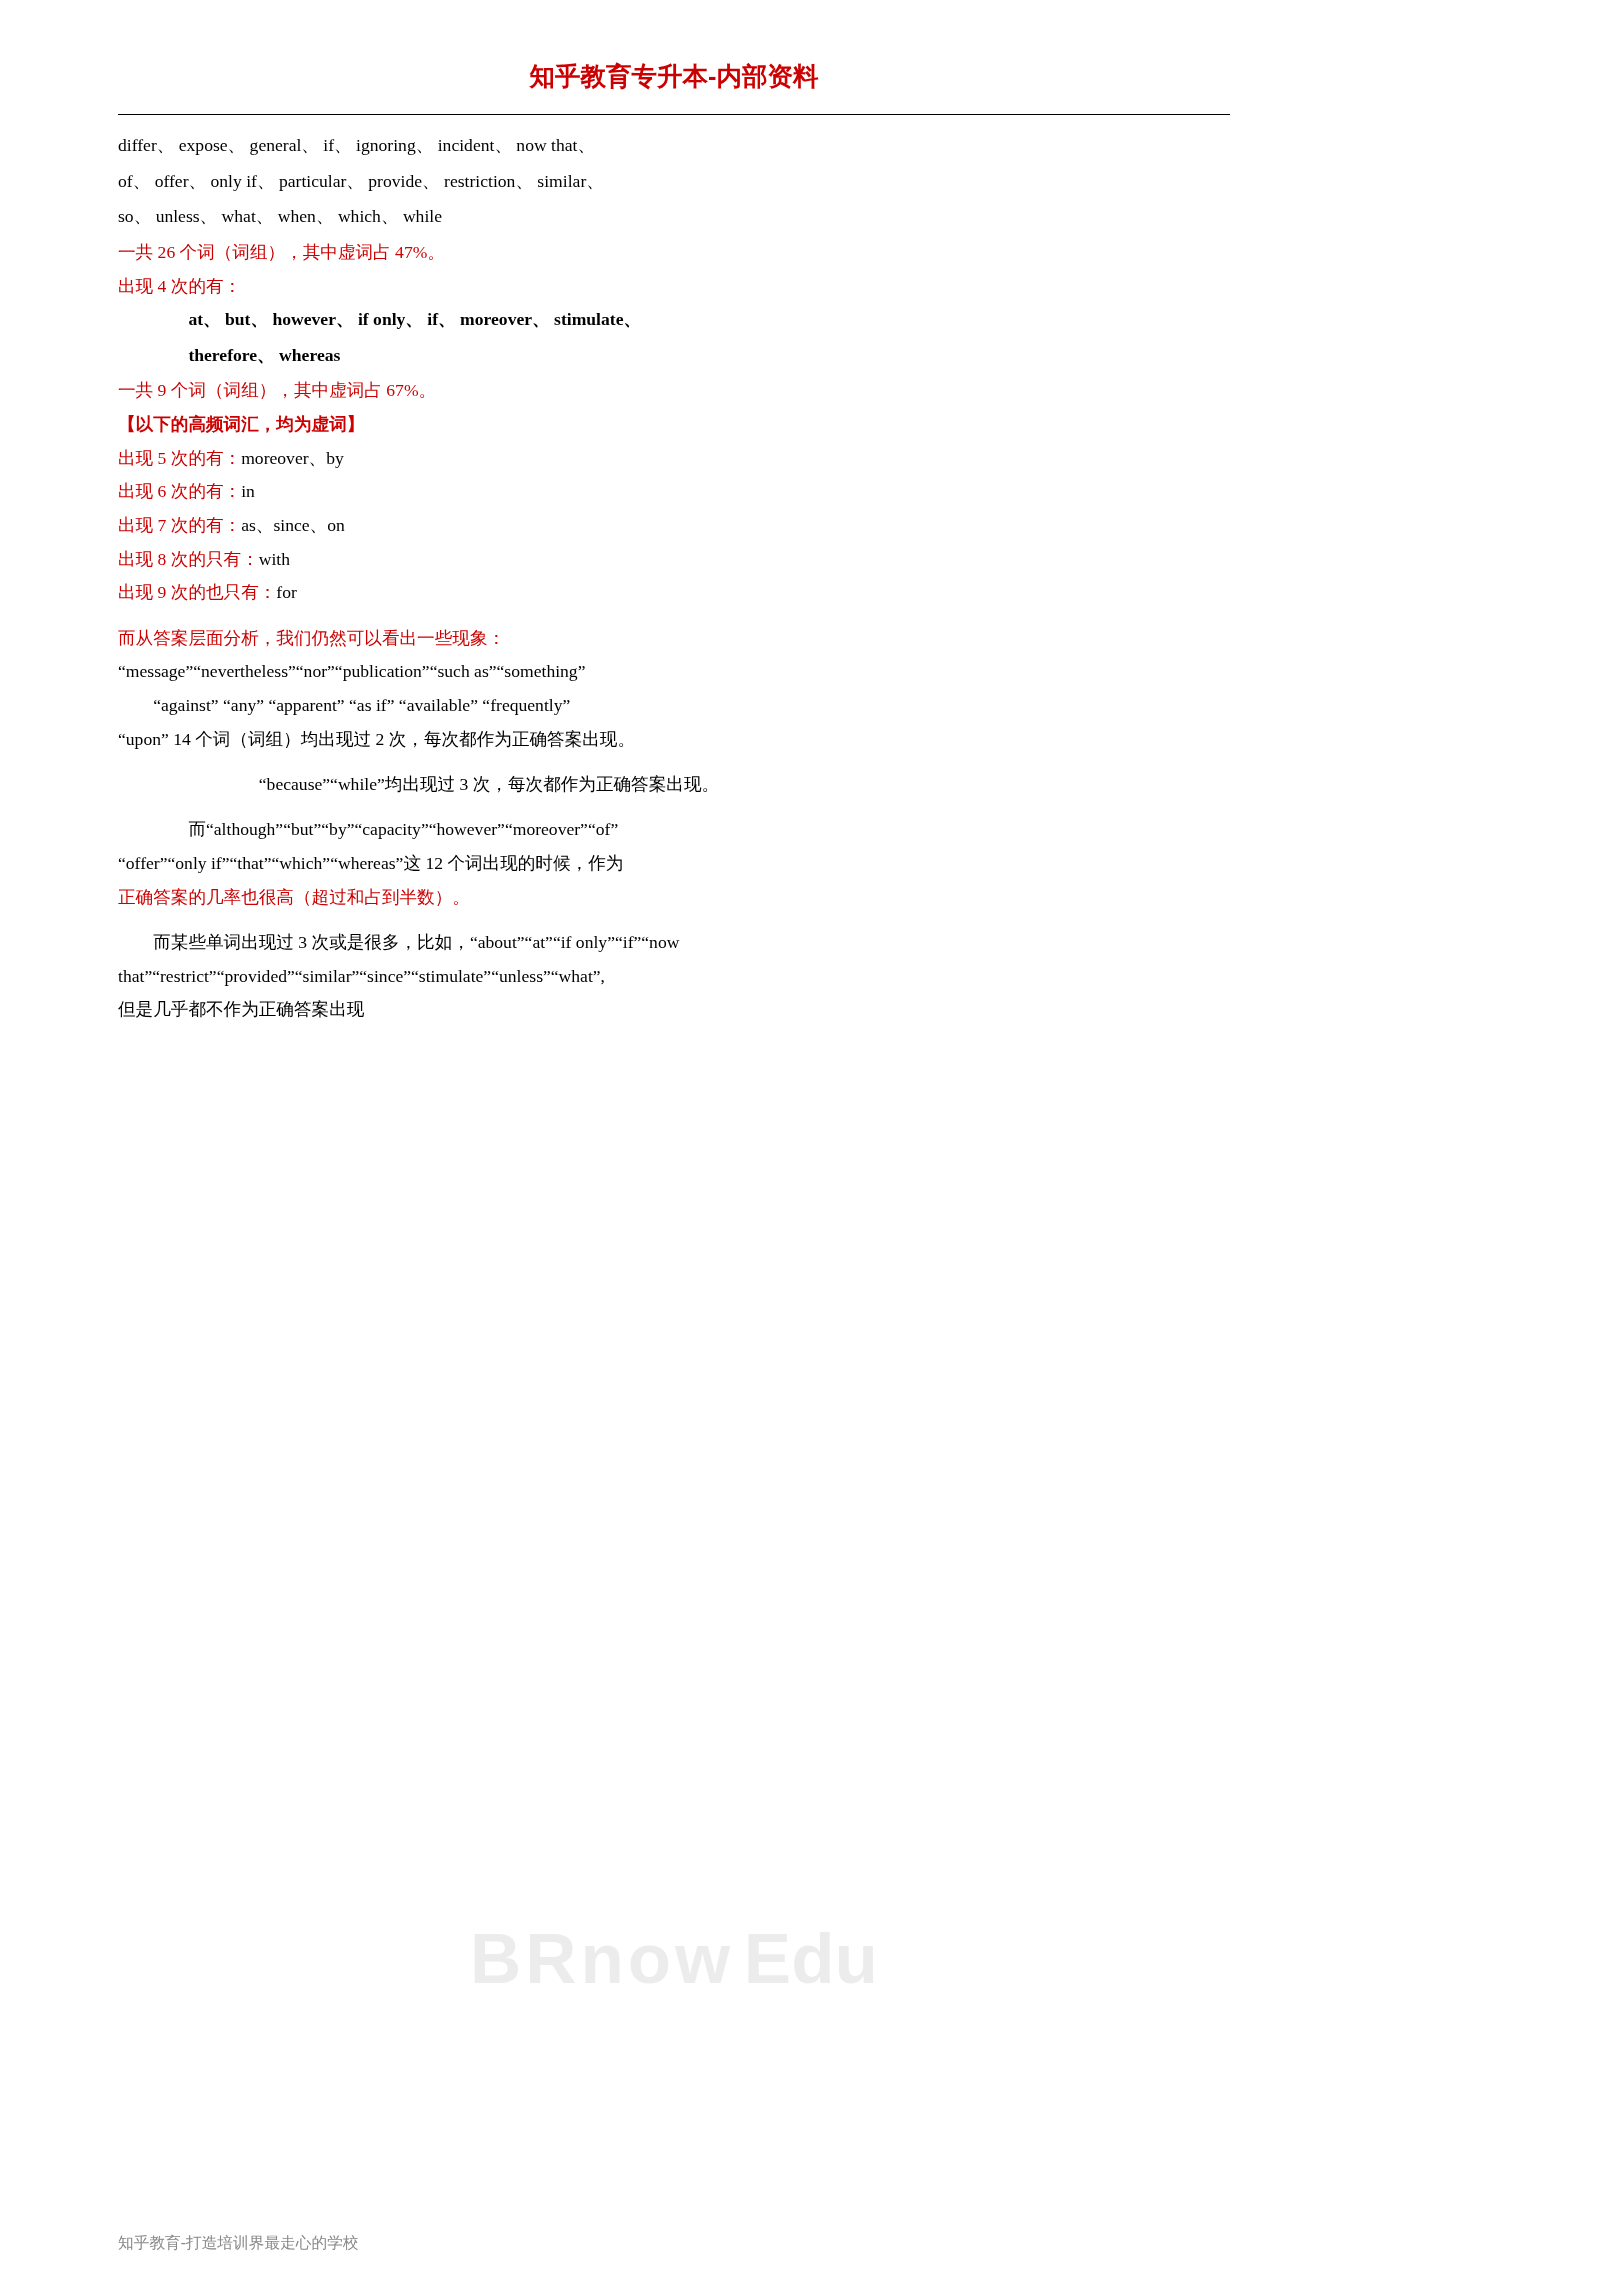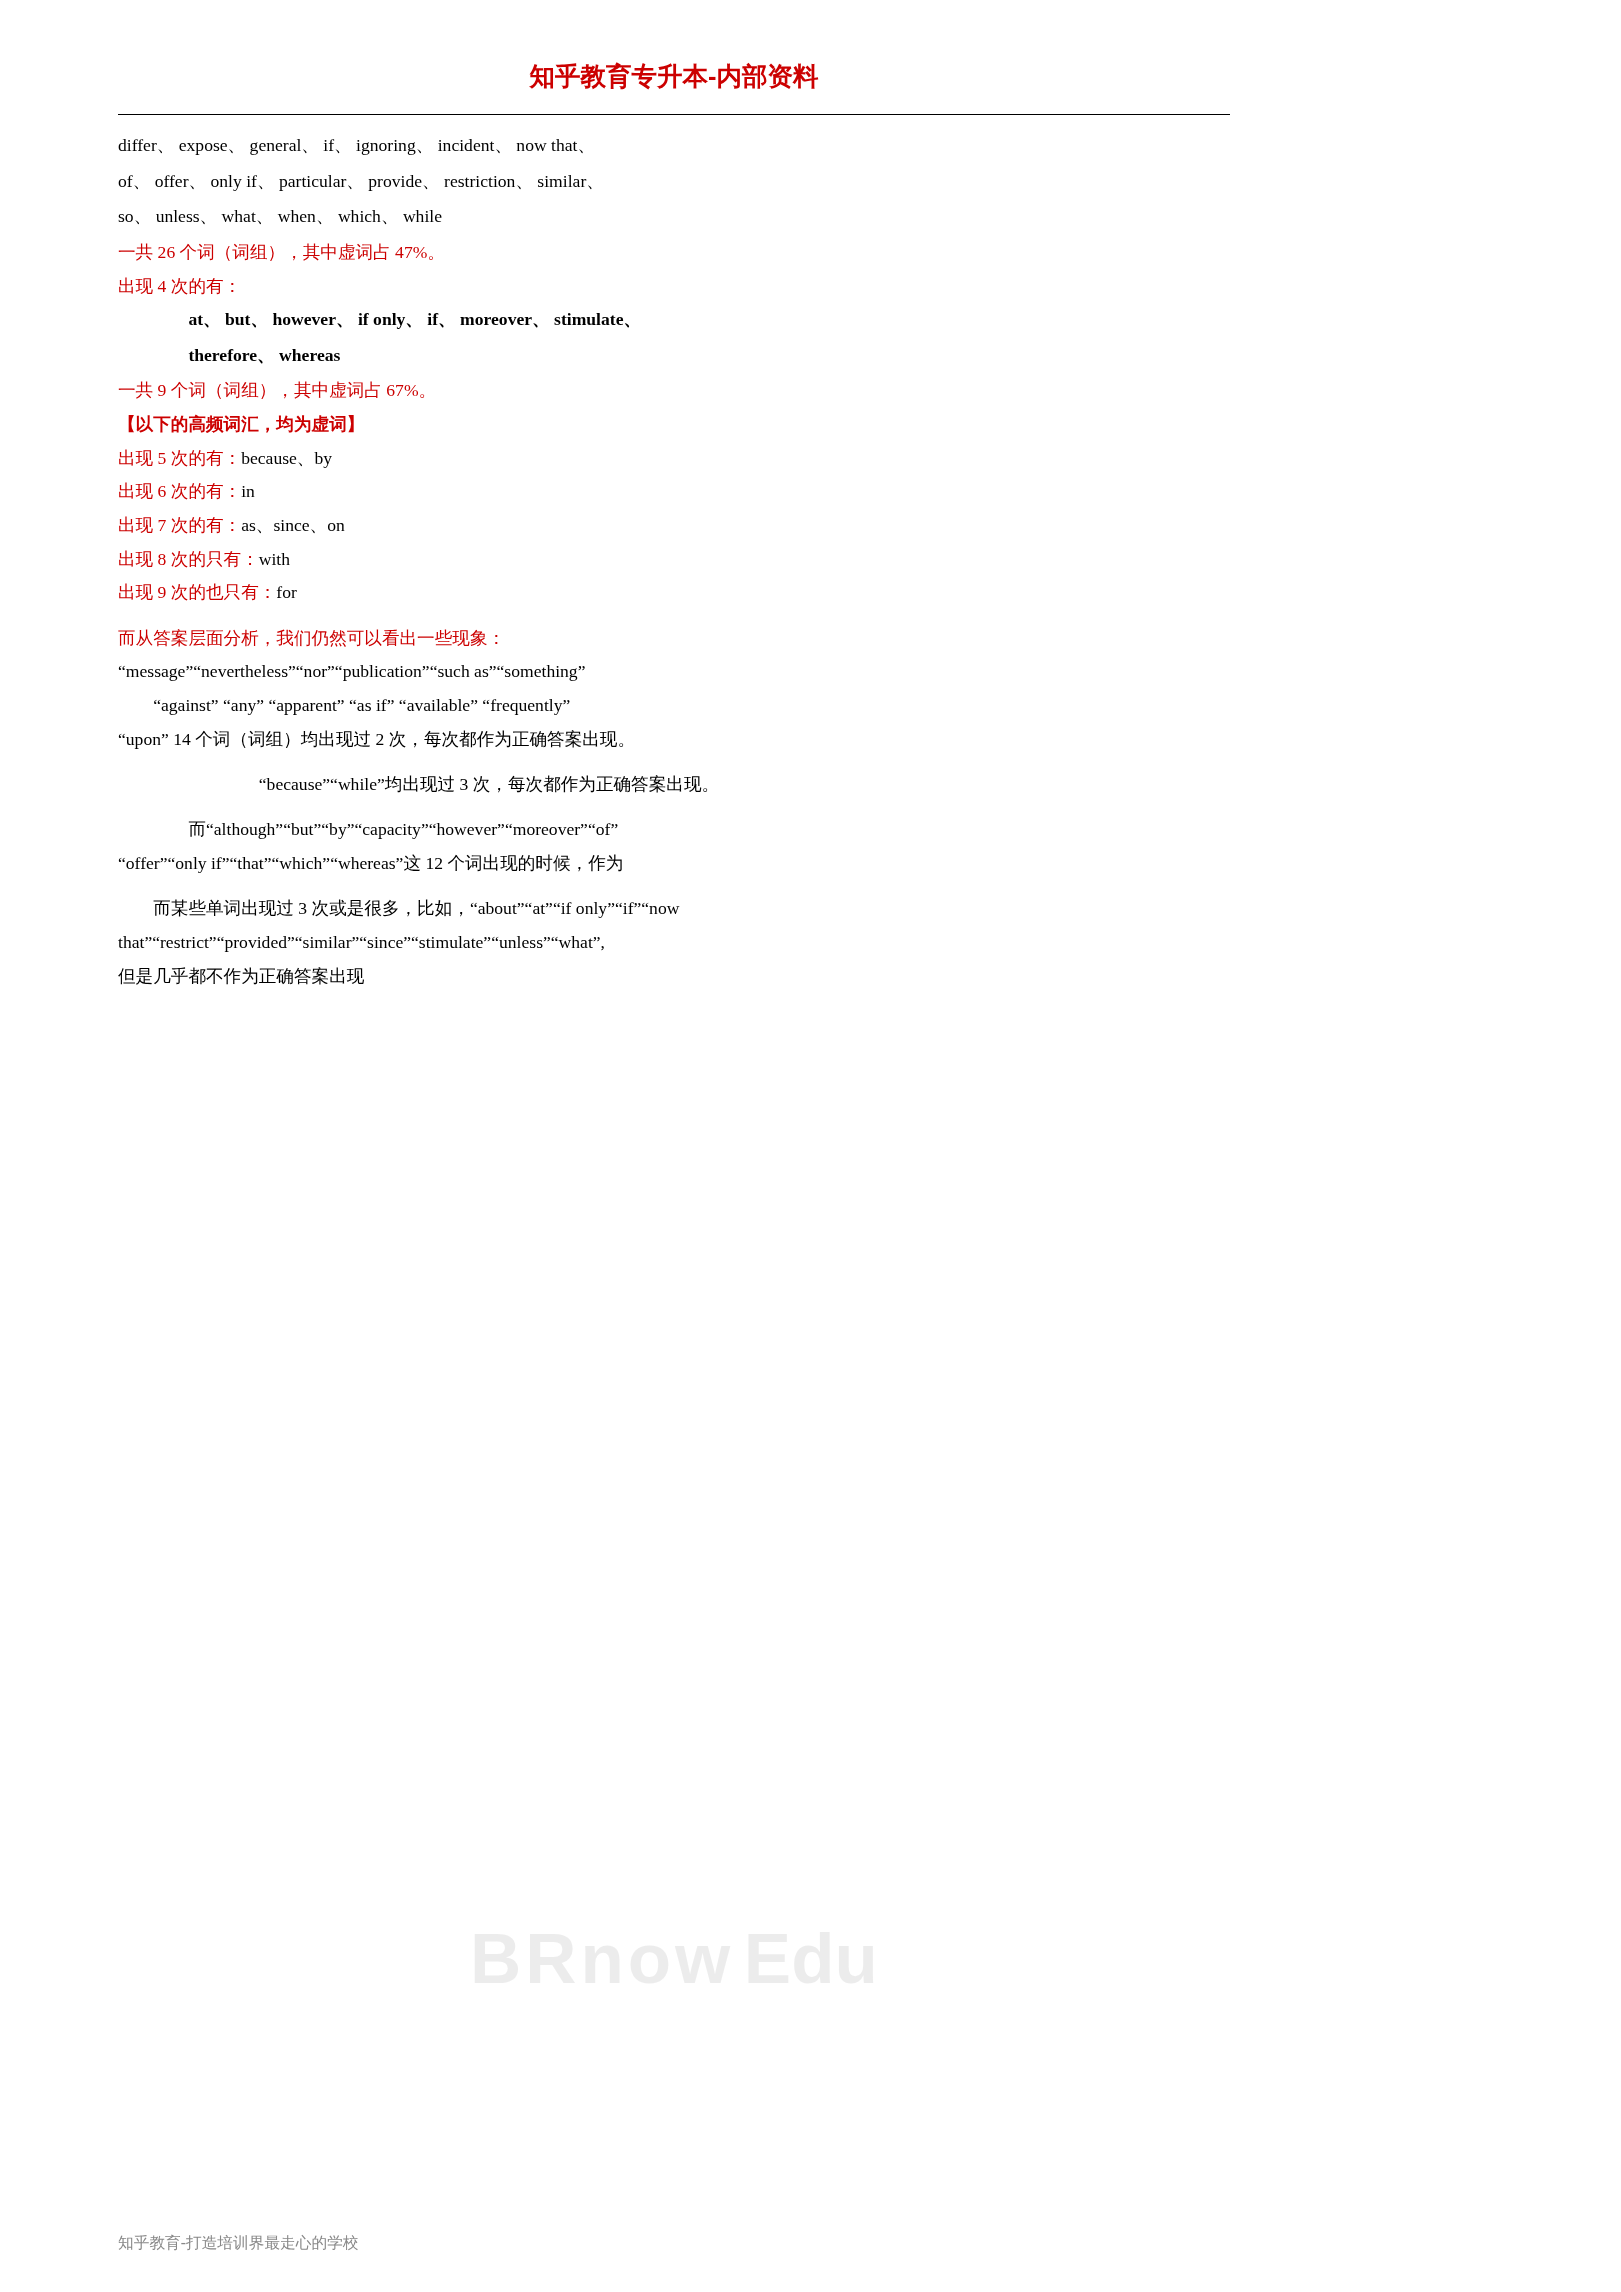--- a/index.html
+++ b/index.html
@@ -124,21 +124,21 @@
 
     <p class="red-text">出现 4 次的有：</p>
     <p class="word-list-block indent-line">at、  but、  however、  if only、  if、  moreover、  stimulate、</p>
     <p class="word-list-block indent-line">therefore、  whereas</p>
 
     <p class="red-text">一共 9 个词（词组），其中虚词占 67%。</p>
 
     <p class="highlight-box">【以下的高频词汇，均为虚词】</p>
 
     <p class="red-text">
-      <span>出现 5 次的有：</span><span class="black-text">because、by</span>
+      <span>出现 5 次的有：</span><span class="black-text">moreover、by</span>
     </p>
     <p class="red-text">
       <span>出现 6 次的有：</span><span class="black-text">in</span>
     </p>
     <p class="red-text">
       <span>出现 7 次的有：</span><span class="black-text">as、since、on</span>
     </p>
     <p class="red-text">
       <span>出现 8 次的只有：</span><span class="black-text">with</span>
     </p>
@@ -149,20 +149,21 @@
     <p class="red-text para-gap">而从答案层面分析，我们仍然可以看出一些现象：</p>
 
     <p class="black-text">“message”“nevertheless”“nor”“publication”“such as”“something”</p>
     <p class="black-text" style="text-indent: 2em;">“against” “any” “apparent” “as if” “available” “frequently”</p>
     <p class="black-text">“upon”  14 个词（词组）均出现过 2 次，每次都作为正确答案出现。</p>
 
     <p class="black-text para-gap" style="text-indent: 8em;">“because”“while”均出现过 3 次，每次都作为正确答案出现。</p>
 
     <p class="black-text para-gap" style="text-indent: 4em;">而“although”“but”“by”“capacity”“however”“moreover”“of”</p>
     <p class="black-text">“offer”“only if”“that”“which”“whereas”这 12 个词出现的时候，作为</p>
+    <p class="red-text">正确答案的几率也很高（超过和占到半数）。</p>
 
     <p class="black-text para-gap" style="text-indent: 2em;">而某些单词出现过 3 次或是很多，比如，“about”“at”“if only”“if”“now</p>
     <p class="black-text">that”“restrict”“provided”“similar”“since”“stimulate”“unless”“what”,</p>
     <p class="black-text">
       <span>但是几乎都不作为正确答案出现</span>
       
     </p>
 
   </div>
 

